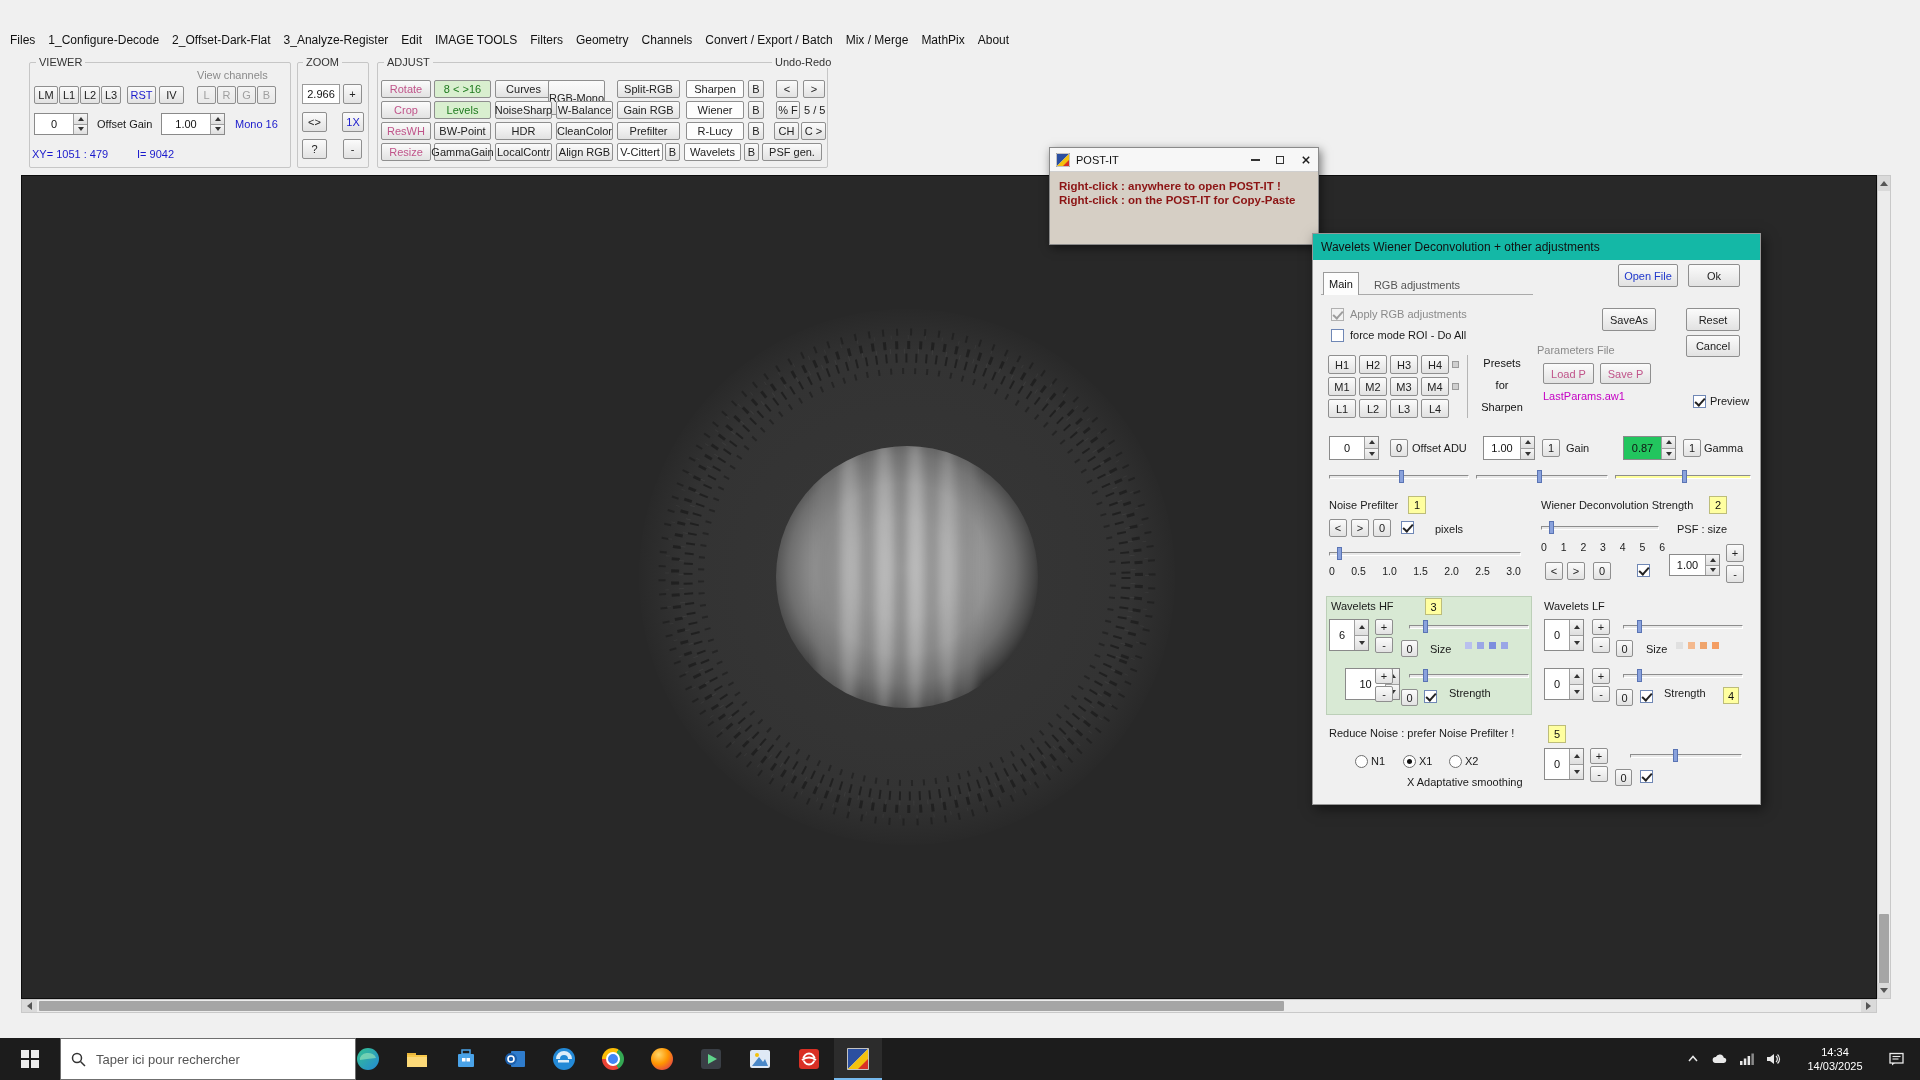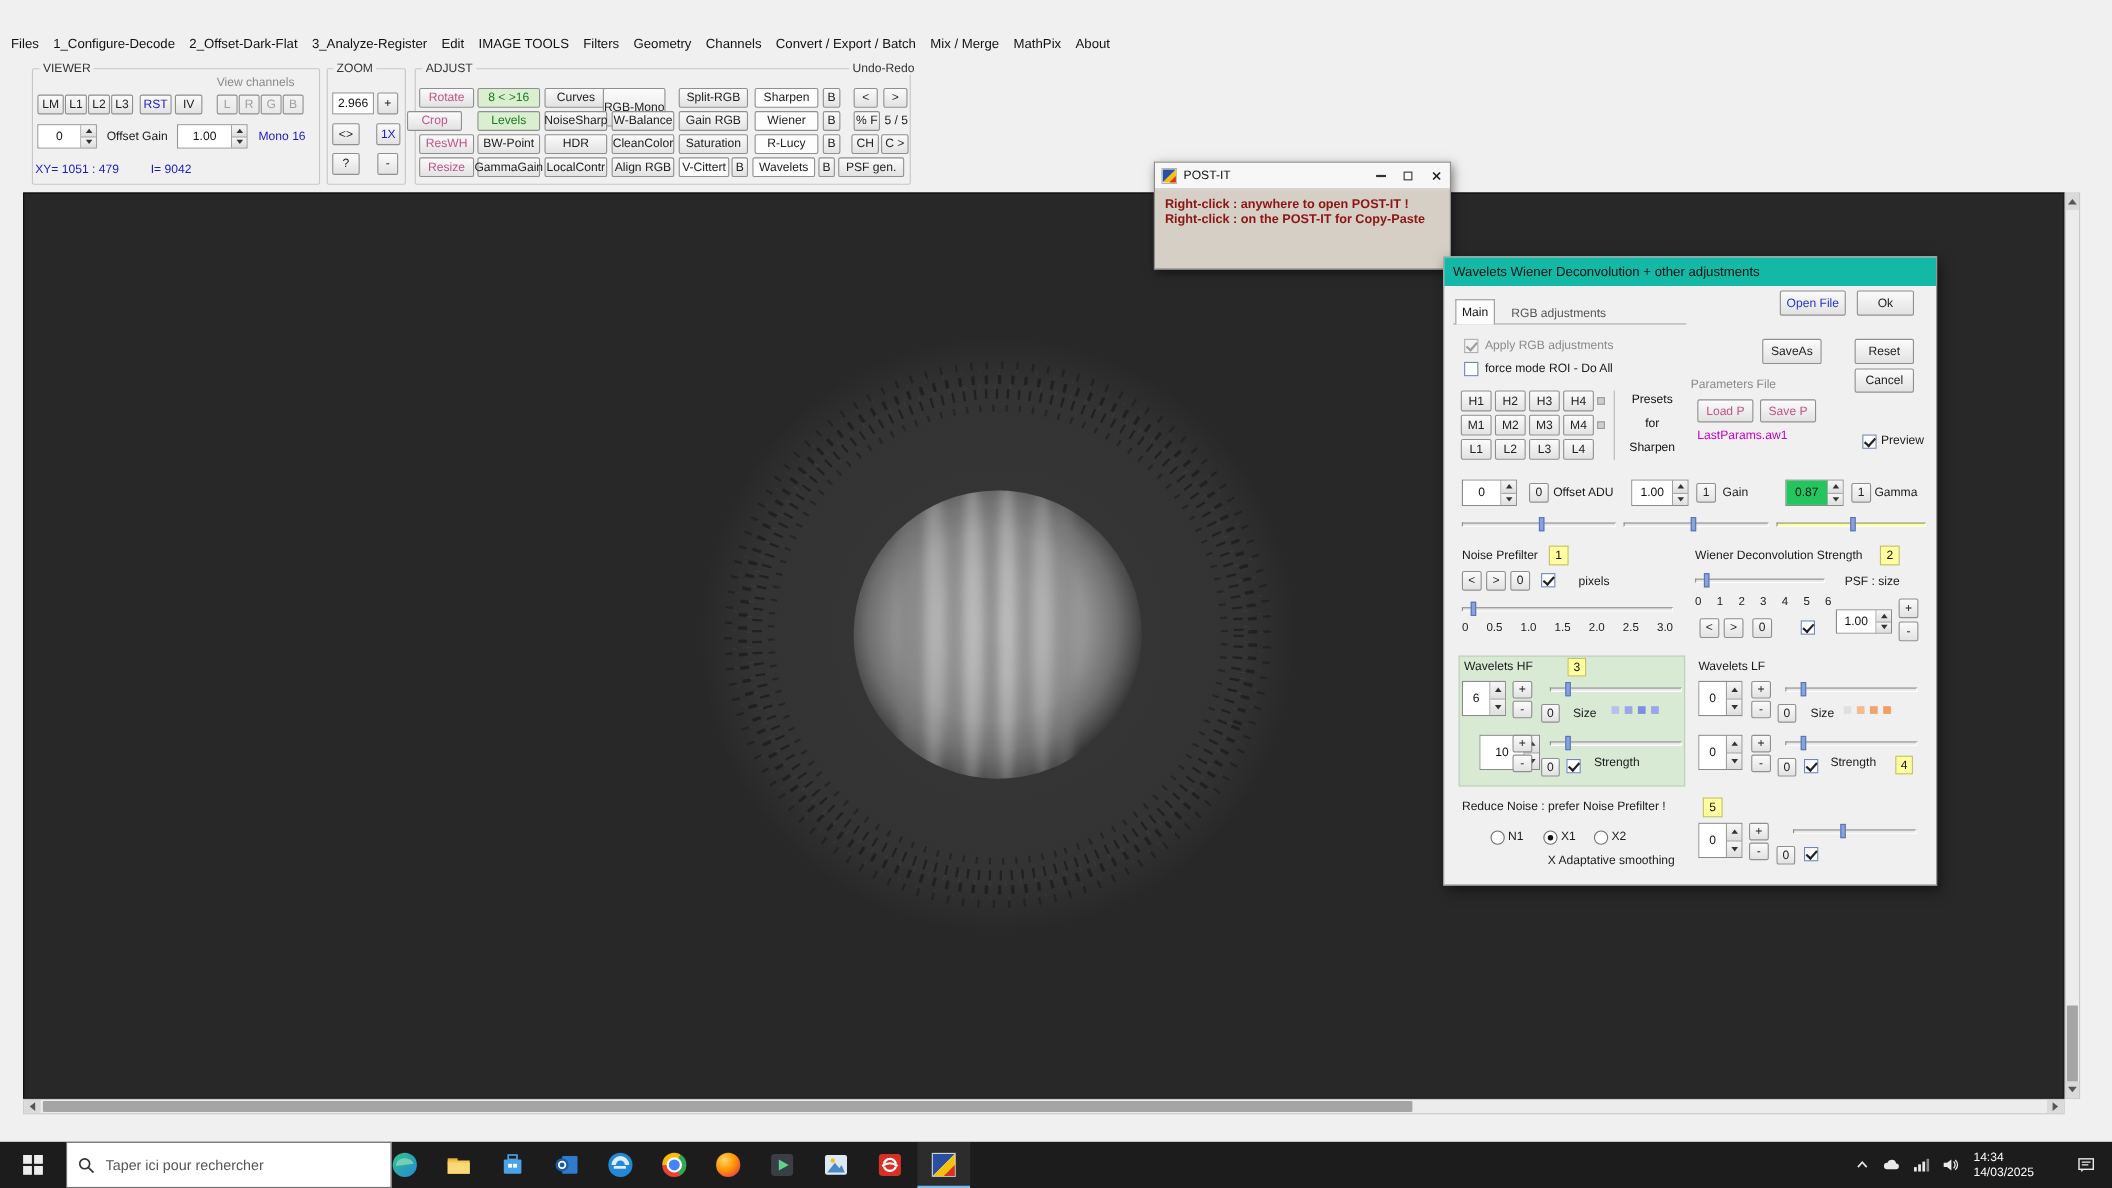--- a/index.html
+++ b/index.html
@@ -83,21 +83,21 @@
   .taskbar{position:absolute;left:0;top:1038px;width:1920px;height:42px;background:#1c1c1c;}
   .tz{position:absolute;top:0;height:42px;display:flex;align-items:center;justify-content:center;box-sizing:border-box;}
   .tz.act{background:rgba(255,255,255,.07);box-shadow:inset 0 -2px 0 #76b9ed;}
   .winlogo{display:grid;grid-template-columns:8px 8px;grid-template-rows:8px 8px;gap:2px;}
   .winlogo div{background:#ededed;}
   .search{position:absolute;left:60px;top:0;width:296px;height:42px;background:#fff;border:1px solid #6f6f6f;
           box-sizing:border-box;display:flex;align-items:center;gap:8px;padding-left:10px;}
   .search input{border:none;outline:none;font-size:13px;color:#444;width:230px;background:transparent;font-family:inherit;}
   .search input::placeholder{color:#555;}
   .clock{position:absolute;left:1794px;top:0;width:84px;height:42px;display:flex;flex-direction:column;
-         align-items:flex-start;justify-content:center;color:#fff;font-size:11px;line-height:14px;padding-right:2px;box-sizing:border-box;}
+         align-items:center;justify-content:center;color:#fff;font-size:11px;line-height:14px;padding-right:2px;box-sizing:border-box;}
   .chrome-outer{width:22px;height:22px;border-radius:50%;background:conic-gradient(from 150deg,#ea4335 0 120deg,#fbbc05 0 240deg,#34a853 0 360deg);
                 display:flex;align-items:center;justify-content:center;}
   .chrome-inner{width:10px;height:10px;border-radius:50%;background:#4285f4;border:2px solid #fff;}
   .firefox{width:22px;height:22px;border-radius:50%;background:radial-gradient(circle at 35% 30%,#ffd567,#ff9500 45%,#e8553a 75%,#b5301e);}
   .viewport{position:absolute;background:#282828;border:1px solid #0d0d0d;overflow:hidden;box-sizing:border-box;}
   .sq{position:absolute;width:7px;height:7px;box-sizing:border-box;}
 </style>
 </head>
 <body>
 
@@ -174,33 +174,33 @@
   <span class="gl" style="left:772px;top:56px">Undo-Redo</span>
 
   <div class="b pk" style="left:381px;top:80px;width:50px;height:18px">Rotate</div>
   <div class="b gn" style="left:434px;top:80px;width:57px;height:18px">8 &lt; &gt;16</div>
   <div class="b" style="left:495px;top:80px;width:57px;height:18px">Curves</div>
   <div class="b" style="left:548px;top:80px;width:57px;height:35px">RGB-Mono</div>
   <div class="b" style="left:617px;top:80px;width:63px;height:18px">Split-RGB</div>
   <div class="b wh" style="left:686px;top:80px;width:58px;height:18px">Sharpen</div>
   <div class="b" style="left:748px;top:80px;width:16px;height:18px">B</div>
 
-  <div class="b pk" style="left:370px;top:101px;width:50px;height:18px">Crop</div>
+  <div class="b pk" style="left:381px;top:101px;width:50px;height:18px">Crop</div>
   <div class="b gn" style="left:434px;top:101px;width:57px;height:18px">Levels</div>
   <div class="b" style="left:495px;top:101px;width:57px;height:18px">NoiseSharp</div>
   <div class="b" style="left:556px;top:101px;width:57px;height:18px">W-Balance</div>
   <div class="b" style="left:617px;top:101px;width:63px;height:18px">Gain RGB</div>
   <div class="b wh" style="left:686px;top:101px;width:58px;height:18px">Wiener</div>
   <div class="b" style="left:748px;top:101px;width:16px;height:18px">B</div>
 
   <div class="b pk" style="left:381px;top:122px;width:50px;height:18px">ResWH</div>
   <div class="b" style="left:434px;top:122px;width:57px;height:18px">BW-Point</div>
   <div class="b" style="left:495px;top:122px;width:57px;height:18px">HDR</div>
   <div class="b" style="left:556px;top:122px;width:57px;height:18px">CleanColor</div>
-  <div class="b" style="left:617px;top:122px;width:63px;height:18px">Saturation</div>
+  <div class="b" style="left:617px;top:122px;width:63px;height:18px">Prefilter</div>
   <div class="b wh" style="left:686px;top:122px;width:58px;height:18px">R-Lucy</div>
   <div class="b" style="left:748px;top:122px;width:16px;height:18px">B</div>
 
   <div class="b pk" style="left:381px;top:143px;width:50px;height:18px">Resize</div>
   <div class="b" style="left:434px;top:143px;width:57px;height:18px">GammaGain</div>
   <div class="b" style="left:495px;top:143px;width:57px;height:18px">LocalContr</div>
   <div class="b" style="left:556px;top:143px;width:57px;height:18px">Align RGB</div>
   <div class="b wh" style="left:617px;top:143px;width:46px;height:18px">V-Cittert</div>
   <div class="b" style="left:665px;top:143px;width:15px;height:18px">B</div>
   <div class="b wh" style="left:684px;top:143px;width:57px;height:18px">Wavelets</div>

